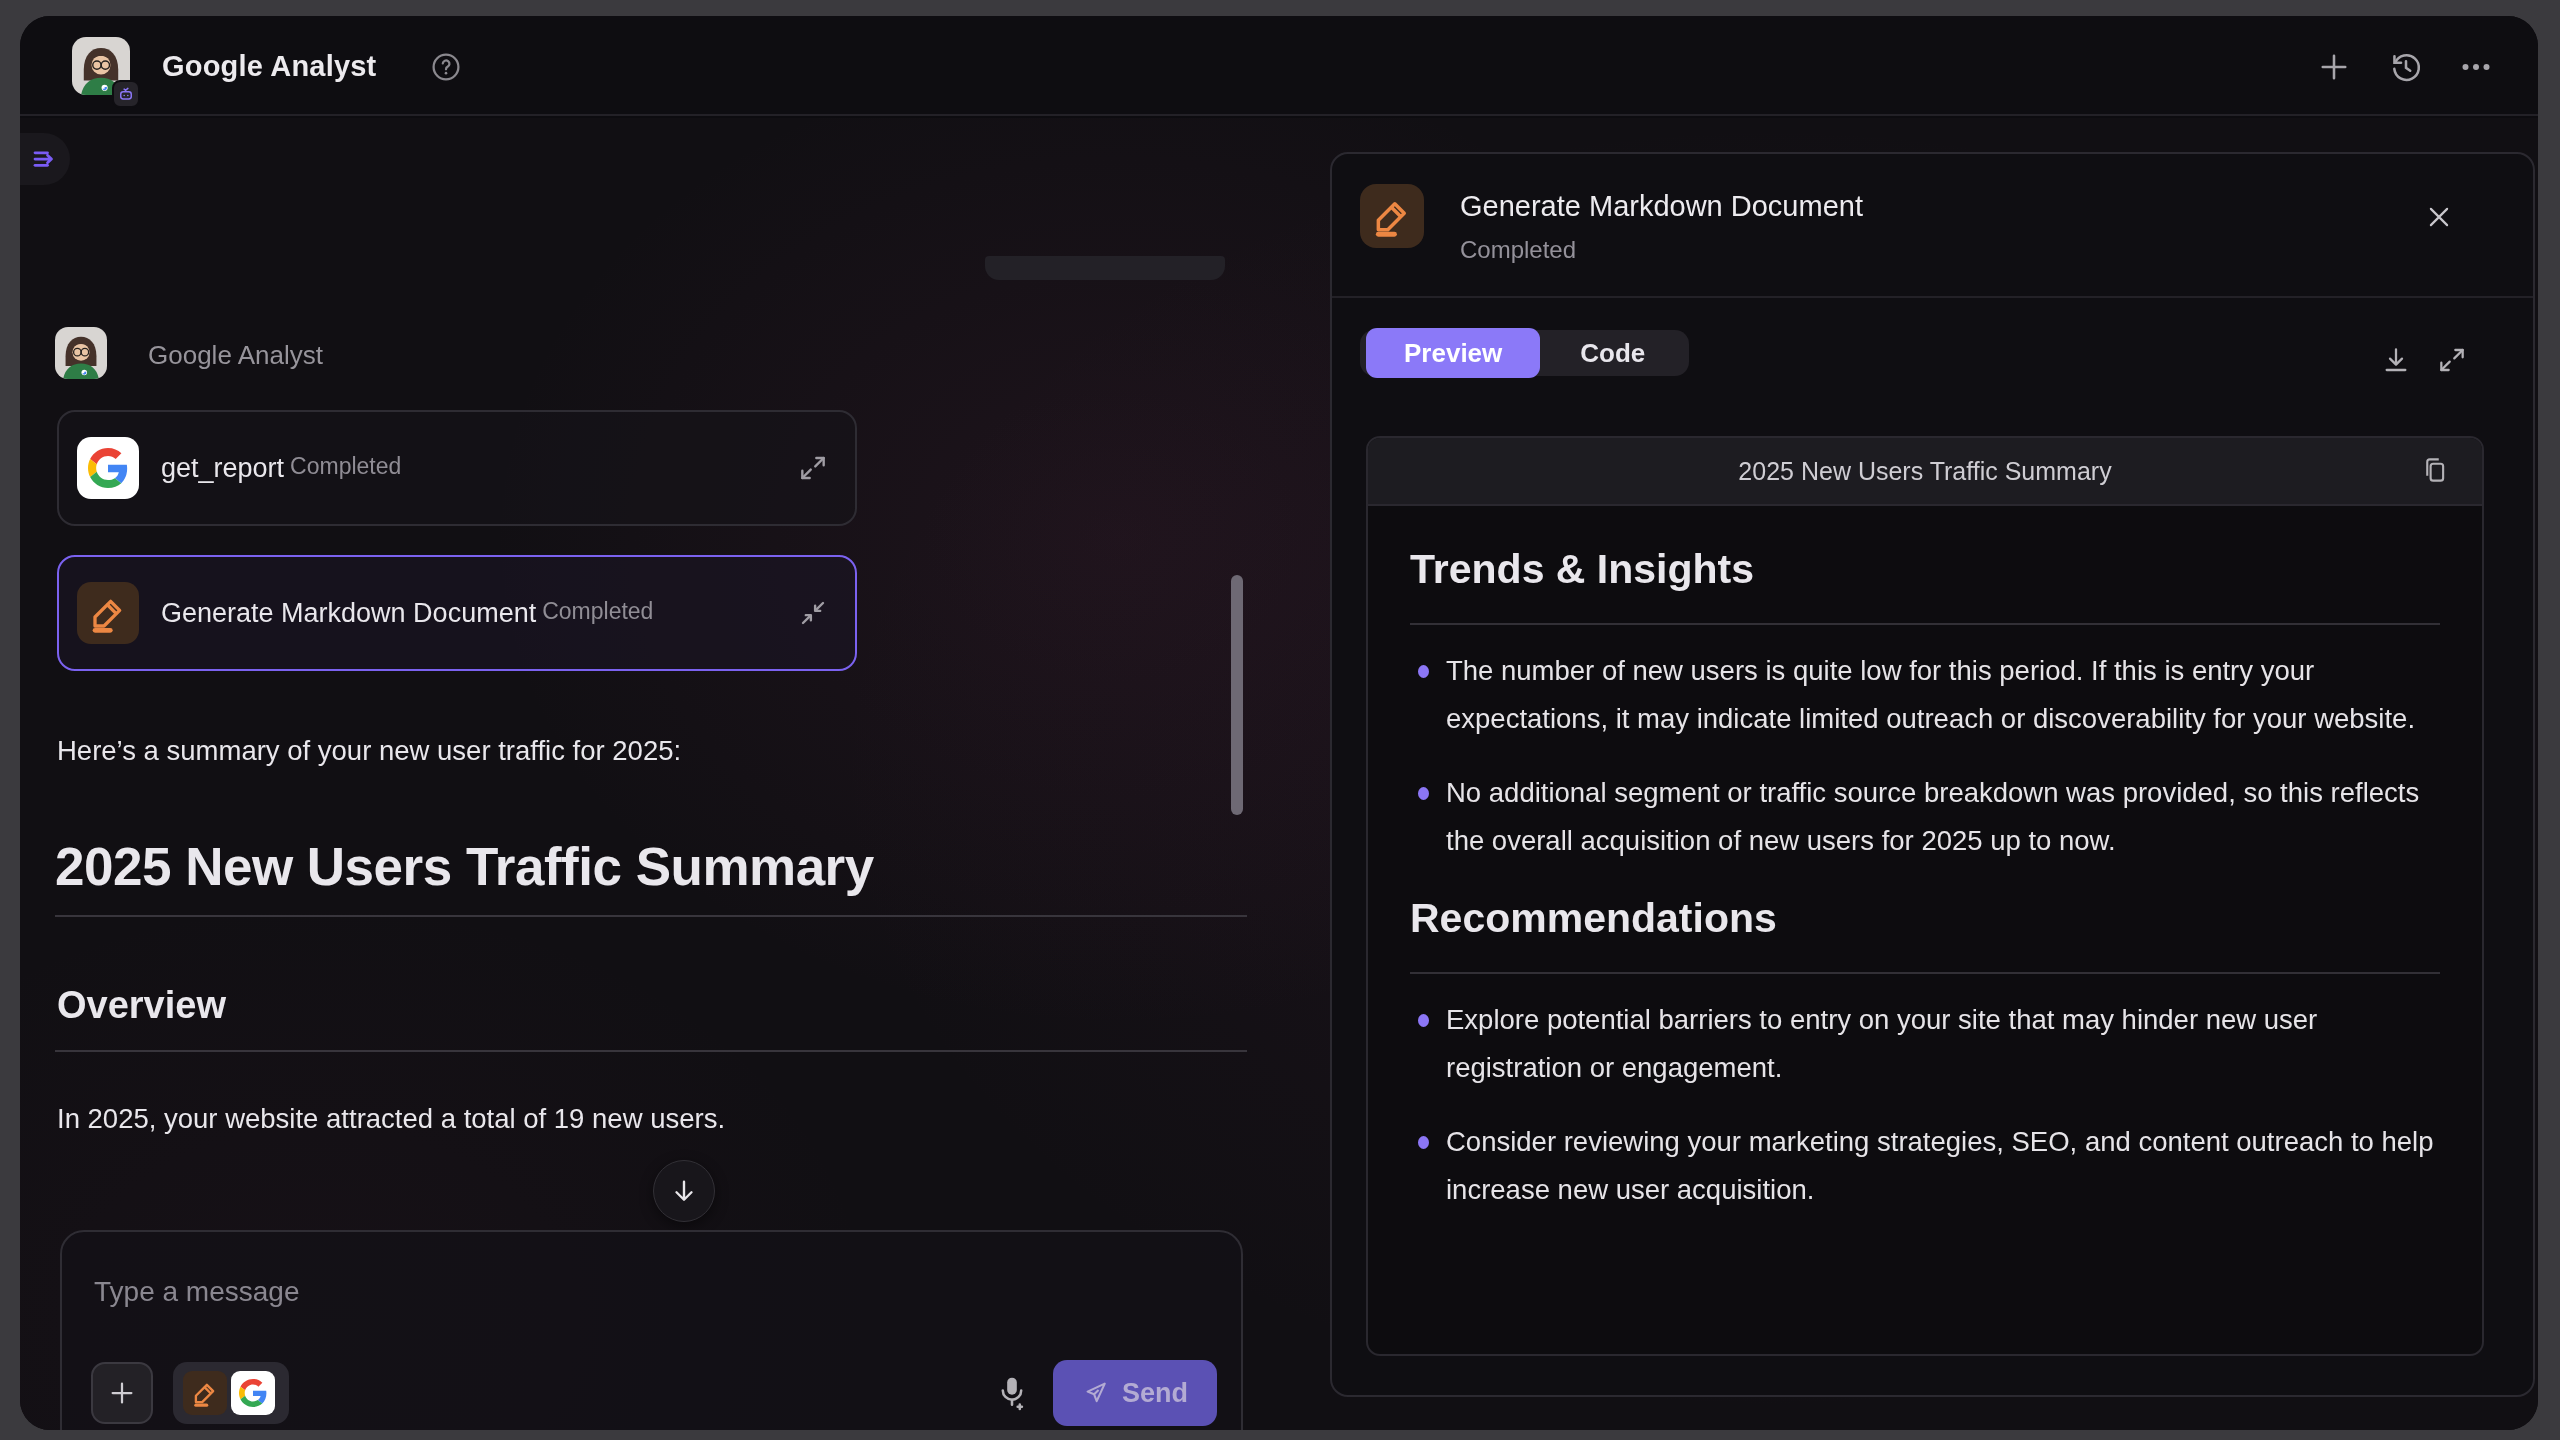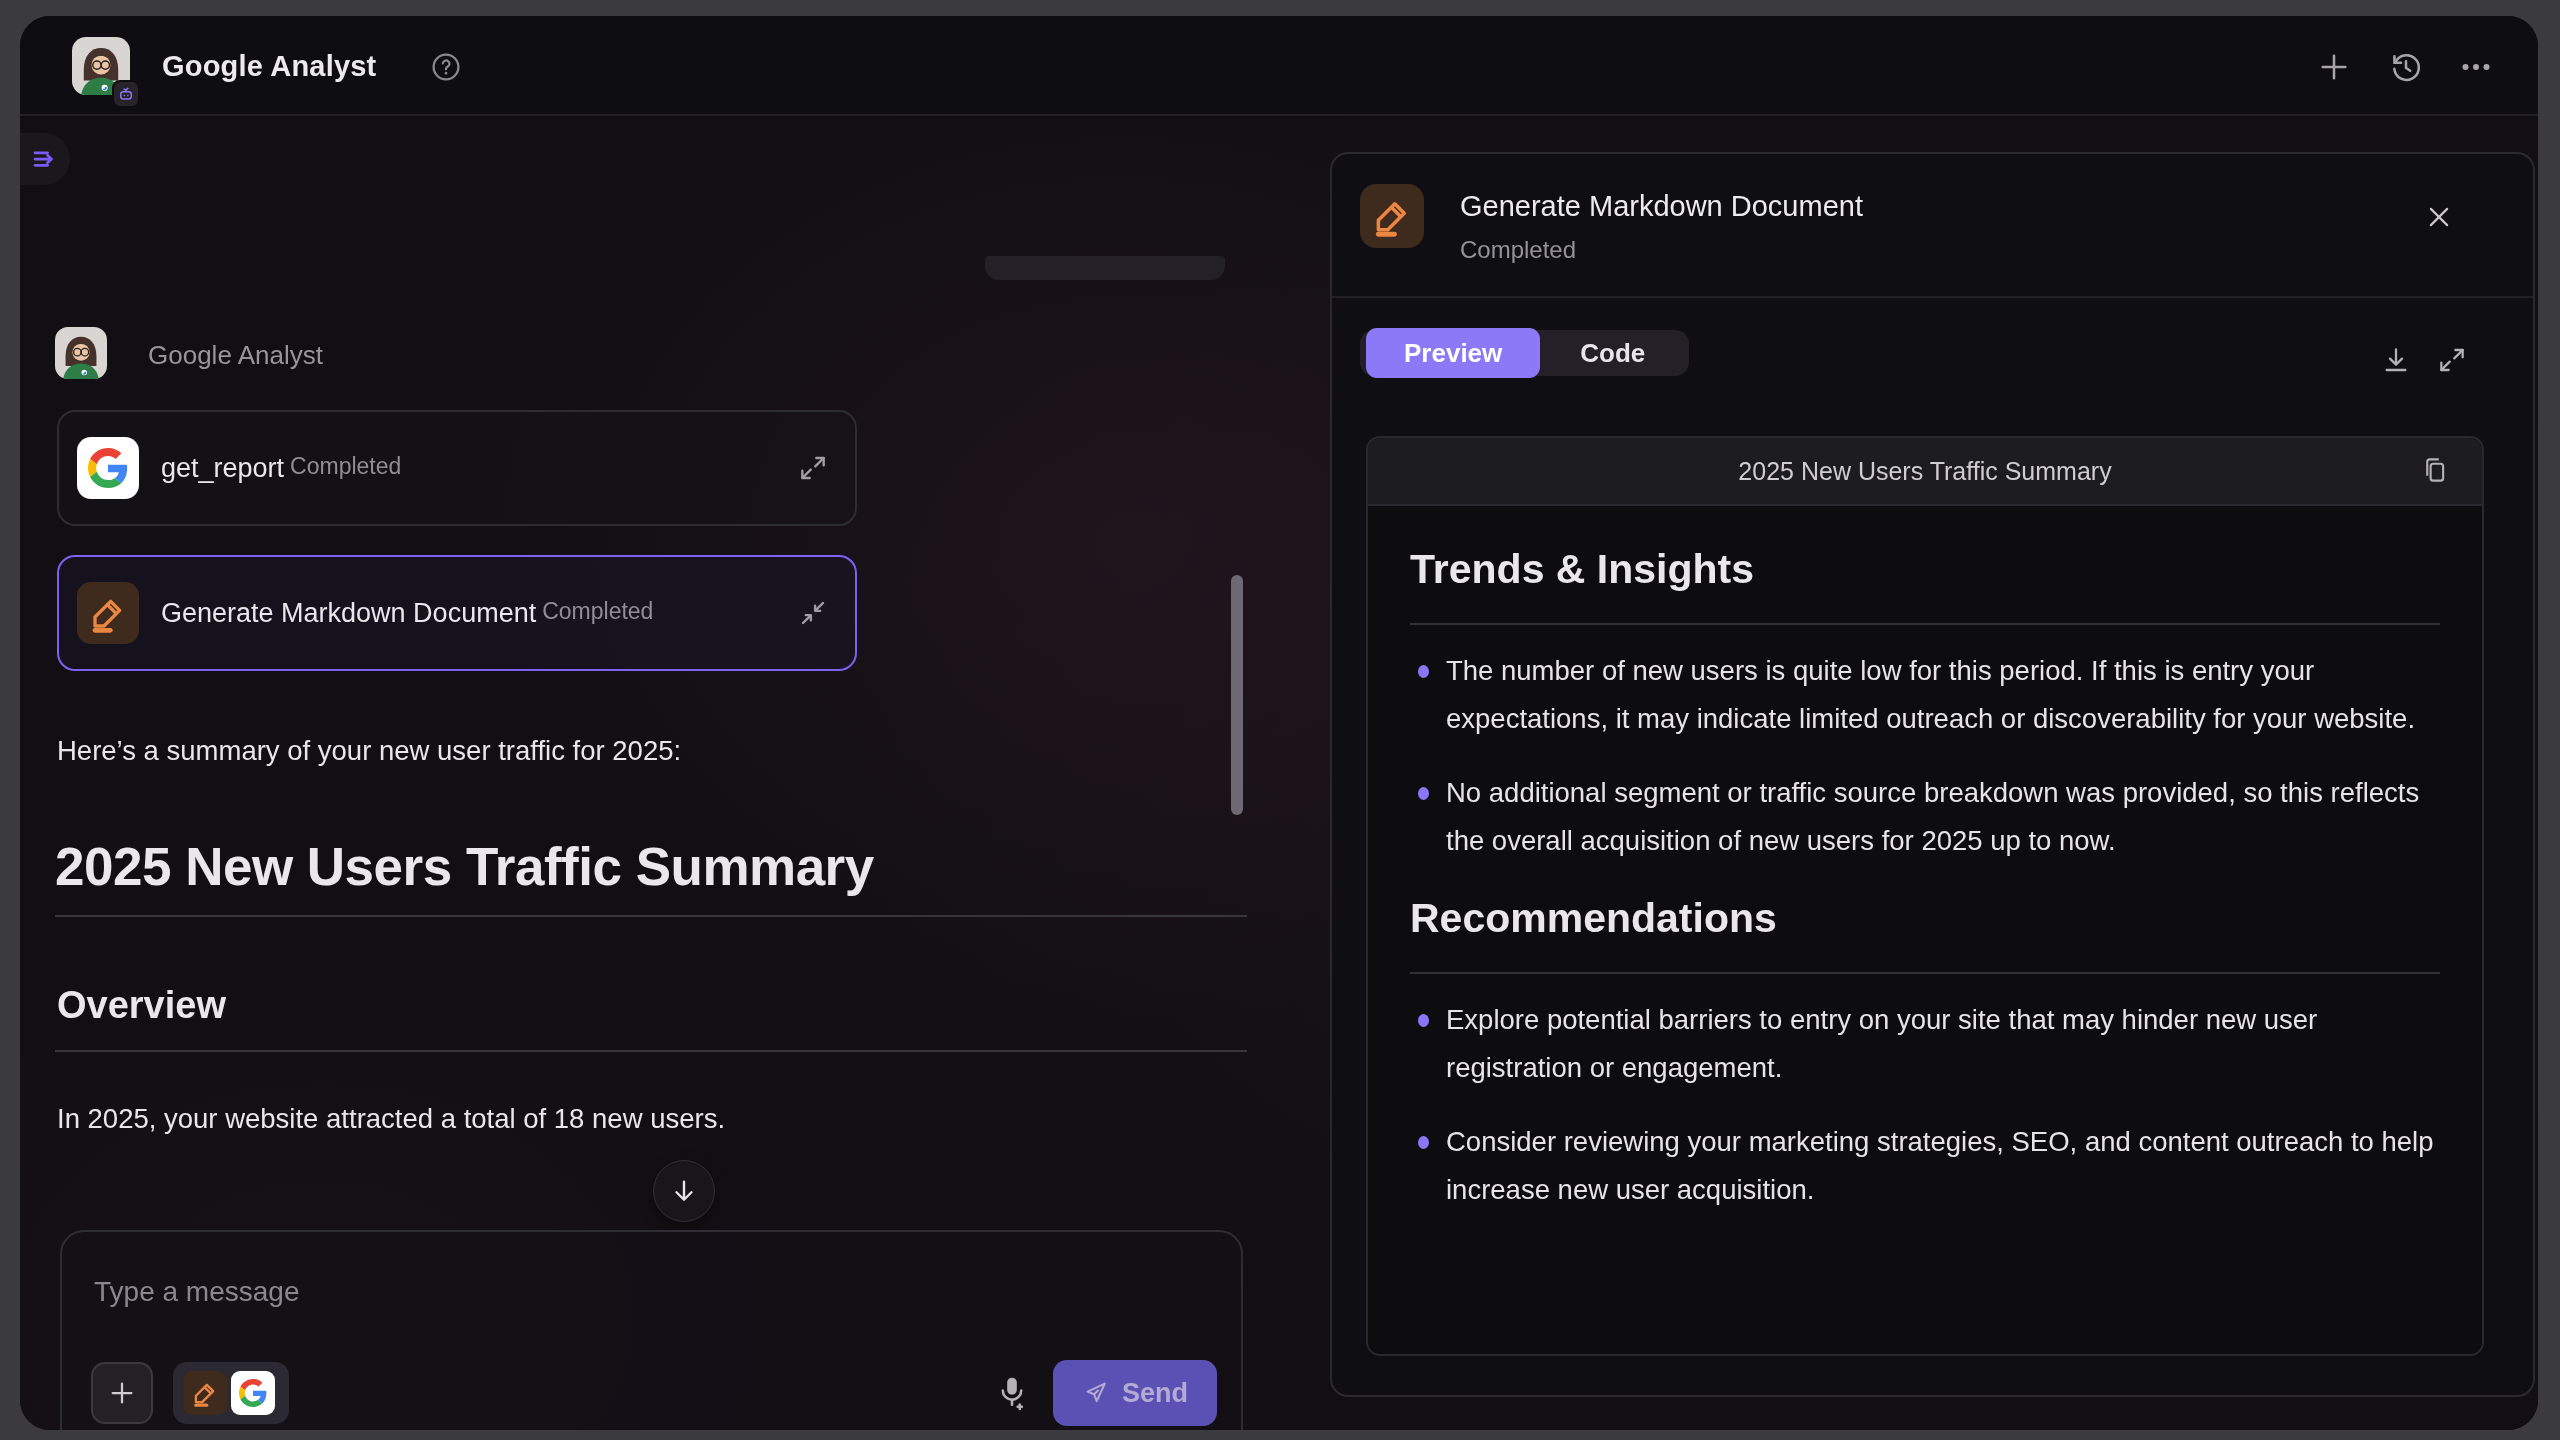--- a/index.html
+++ b/index.html
@@ -255,21 +255,21 @@
               <path d="M10.4 17.4v-3.8H6.6"></path>
           </svg>
         </div>
       </div>
 
       <div class="para p1">Here’s a summary of your new user traffic for 2025:</div>
       <div class="h1">2025 New Users Traffic Summary</div>
       <div class="rule r1"></div>
       <div class="h2 overview">Overview</div>
       <div class="rule r2"></div>
-      <div class="para p2">In 2025, your website attracted a total of 18 new users.</div>
+      <div class="para p2">In 2025, your website attracted a total of 19 new users.</div>
 
       <div class="chat-scrollbar"></div>
 
       <div class="downbtn">
         <svg width="30" height="30" viewBox="0 0 24 24" fill="none" stroke="#e8e6ea" stroke-width="1.9" stroke-linecap="round" stroke-linejoin="round">
           <path d="M12 4.5v14M6 13l6 6 6-6"></path>
         </svg>
       </div>
 
       <div class="composer">

